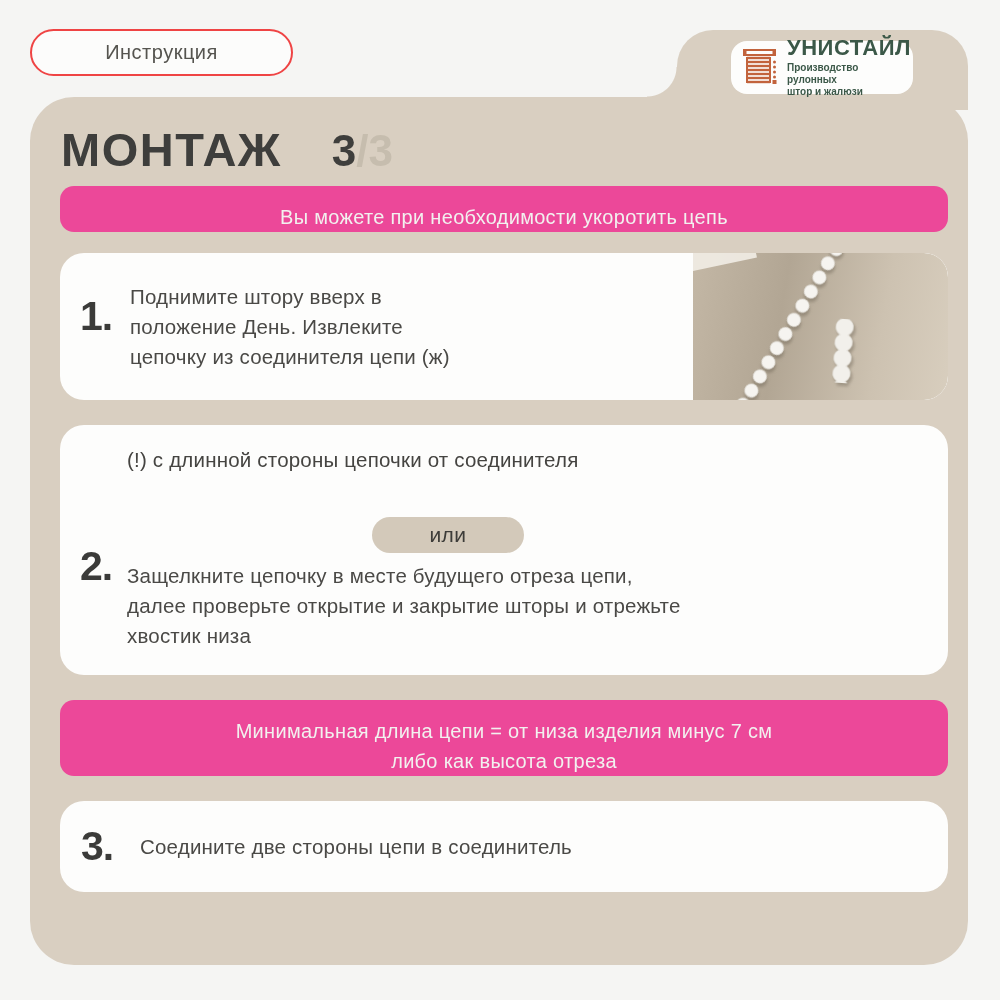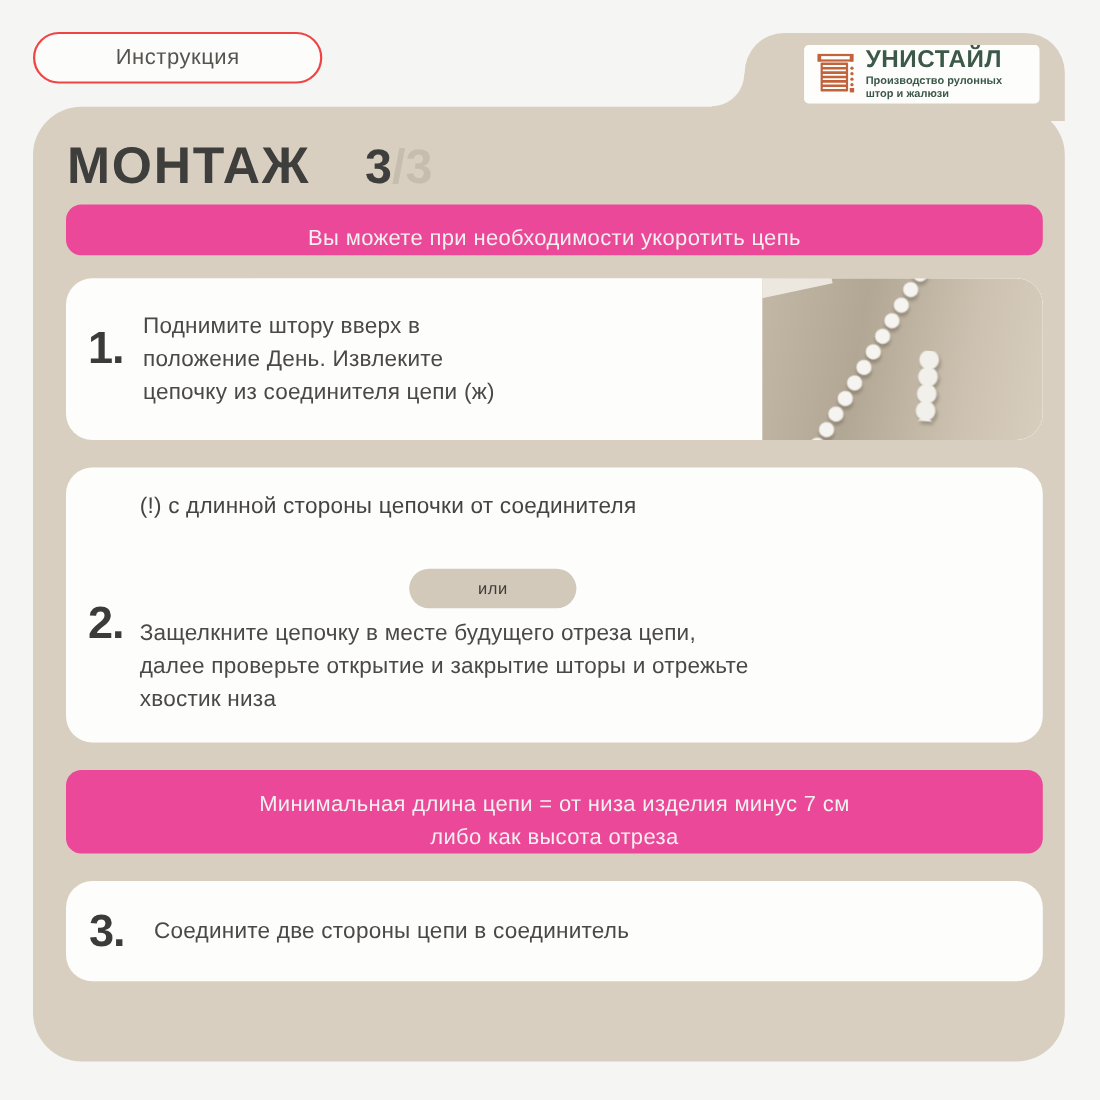--- a/index.html
+++ b/index.html
@@ -14,22 +14,22 @@
 
   
   .beige-card{position:absolute;left:30px;top:97px;width:938px;height:868px;
     background:#d9cfc1;border-radius:44px;}
 
   
   .logo-tab{position:absolute;left:677px;top:30px;width:291px;height:80px;
     background:#d9cfc1;border-radius:36px 36px 0 0;}
   .tab-fillet{position:absolute;left:647px;top:67px;width:31px;height:31px;
     background:radial-gradient(30px circle at 0 0, rgba(0,0,0,0) 29px, #d9cfc1 30px);}
-  .logo-pill{position:absolute;left:731px;top:41px;width:214px;height:53px;
-    background:#fdfdfc;border-radius:4px;display:flex;align-items:center;padding:0 10px 0 12px;}
+  .logo-pill{position:absolute;left:731px;top:41px;width:182px;height:53px;
+    background:#fdfdfc;border-radius:16px;display:flex;align-items:center;padding:0 10px 0 12px;}
   .logo-icon{flex:0 0 auto;margin-right:8px;}
   .logo-text{display:flex;flex-direction:column;line-height:1;}
   .logo-brand{font-size:22px;font-weight:bold;color:#3b5848;letter-spacing:.5px;}
   .logo-sub{font-size:10px;font-weight:bold;color:#3b5848;line-height:12px;margin-top:3px;}
 
   
   .title-row{position:absolute;left:61px;top:122px;display:flex;align-items:baseline;}
   .title-main{font-size:47px;font-weight:800;color:#3e3e3c;letter-spacing:1.5px;}
   .title-pages{margin-left:50px;font-size:44px;font-weight:800;}
   .title-num-dark{color:#3e3e3c;}
@@ -49,21 +49,21 @@
   .step3{top:801px;height:91px;}
   .step-num{position:absolute;font-size:41px;font-weight:600;color:#3b3b39;letter-spacing:-1px;}
   .step-text{font-size:20.5px;color:#4a4946;line-height:30px;letter-spacing:.2px;}
   .n1{left:20px;top:40px;}
   .t1{position:absolute;left:70px;top:29px;}
   .n2{left:20px;top:118px;}
   .t2a{position:absolute;left:67px;top:20px;}
   .t2a .bold{font-weight:normal;color:#454441;}
   .or-pill{position:absolute;left:312px;top:92px;width:152px;height:36px;background:#d3c9ba;
     border-radius:18px;display:flex;align-items:center;justify-content:center;
-    font-size:15px;color:#3d3c39;letter-spacing:.5px;}
+    font-size:21px;color:#3d3c39;letter-spacing:.5px;}
   .t2b{position:absolute;left:67px;top:136px;}
   .n3{left:21px;top:22px;}
   .t3{position:absolute;left:80px;top:31px;}
 
   
   .photo{position:absolute;right:0;top:0;width:255px;height:147px;
     border-radius:0 24px 24px 0;overflow:hidden;
     background:linear-gradient(100deg,#c3b7a5 0%,#b2a694 35%,#cdc2b1 72%,#d8cebe 100%);}
   .photo::before{content:"";position:absolute;left:-8px;top:-14px;width:70px;height:26px;
     background:#f4f1ea;transform:rotate(-12deg);opacity:.85;}

